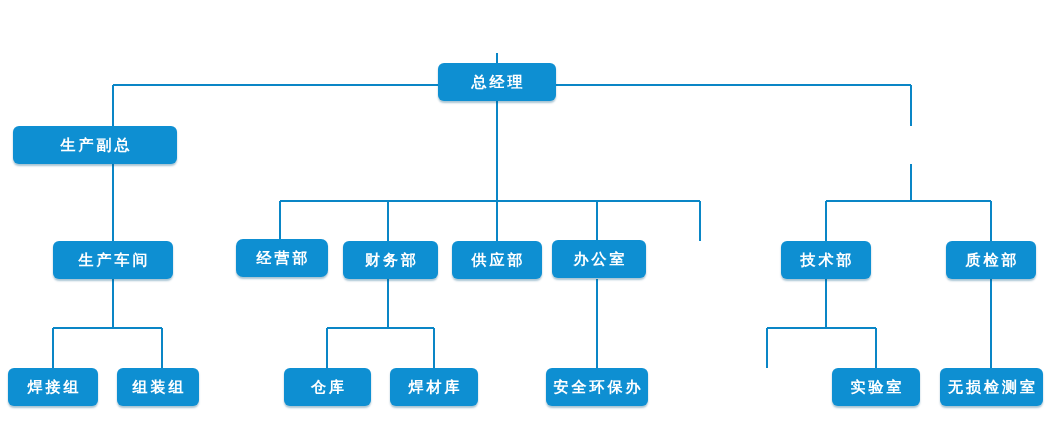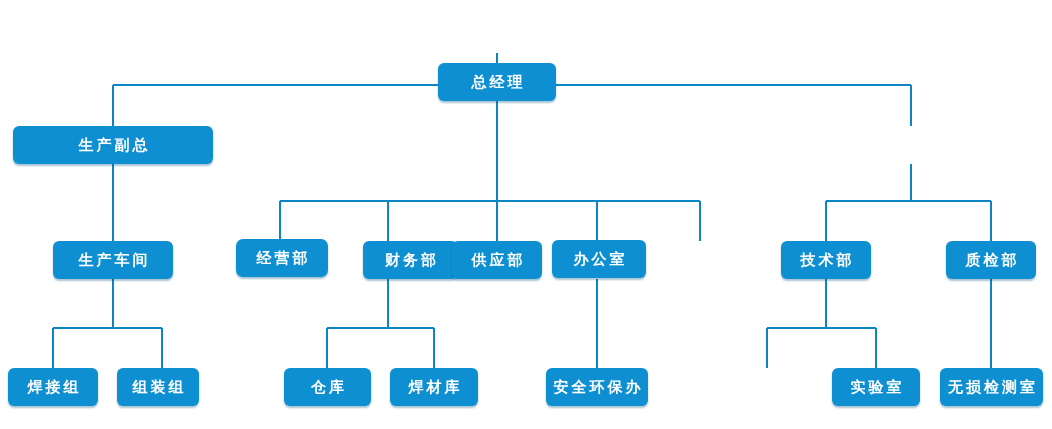--- a/index.html
+++ b/index.html
@@ -79,25 +79,25 @@
     <line x1="826" y1="279" x2="826" y2="328"></line>
     <line x1="767" y1="328" x2="876" y2="328"></line>
     <line x1="767" y1="328" x2="767" y2="368"></line>
     <line x1="876" y1="328" x2="876" y2="368"></line>
 
     <line x1="991" y1="279" x2="991" y2="368"></line>
   </svg>
 
   <div class="node" style="left:438px; top:15px;  width:118px;margin-top:48px;">总经理</div>
 
-  <div class="node" style="left:13px;  top:126px; width:200px;">生产副总</div>
+  <div class="node" style="left:13px;  top:126px; width:164px;">生产副总</div>
 
   <div class="node" style="left:53px;  top:241px; width:120px;">生产车间</div>
   <div class="node" style="left:236px; top:239px; width:92px;border-radius:7px;">经营部</div>
-  <div class="node" style="left:343px; top:241px; width:95px;margin-left:20px;">财务部</div>
+  <div class="node" style="left:343px; top:241px; width:95px;">财务部</div>
   <div class="node" style="left:452px; top:241px; width:90px;">供应部</div>
   <div class="node" style="left:552px; top:240px; width:94px;text-align:center;">办公室</div>
   <div class="node" style="left:781px; top:241px; width:90px;">技术部</div>
   <div class="node" style="left:946px; top:241px; width:90px;">质检部</div>
 
   <div class="node" style="left:8px;   top:368px; width:90px;">焊接组</div>
   <div class="node" style="left:117px; top:368px; width:82px;">组装组</div>
   <div class="node" style="left:284px; top:368px; width:87px;">仓库</div>
   <div class="node" style="left:390px; top:368px; width:88px;">焊材库</div>
   <div class="node" style="left:546px; top:368px; width:102px;">安全环保办</div>

